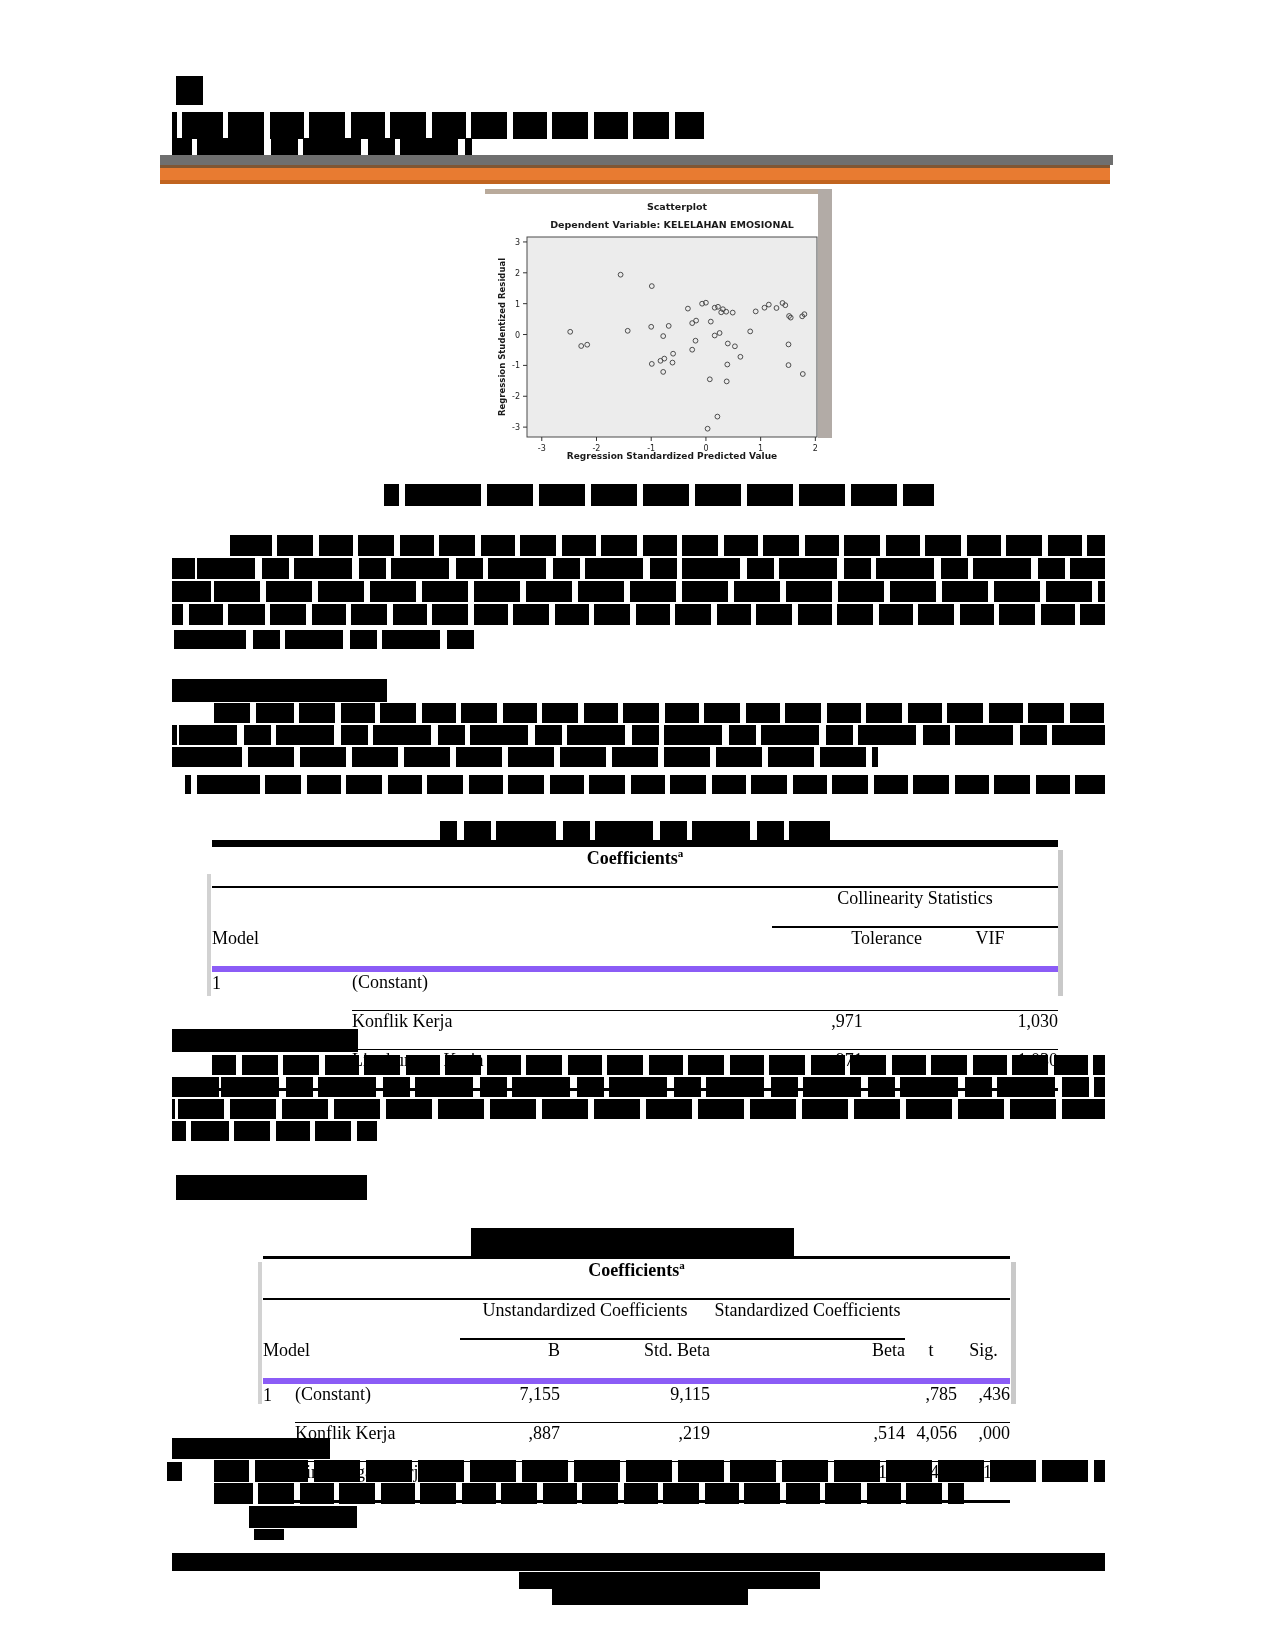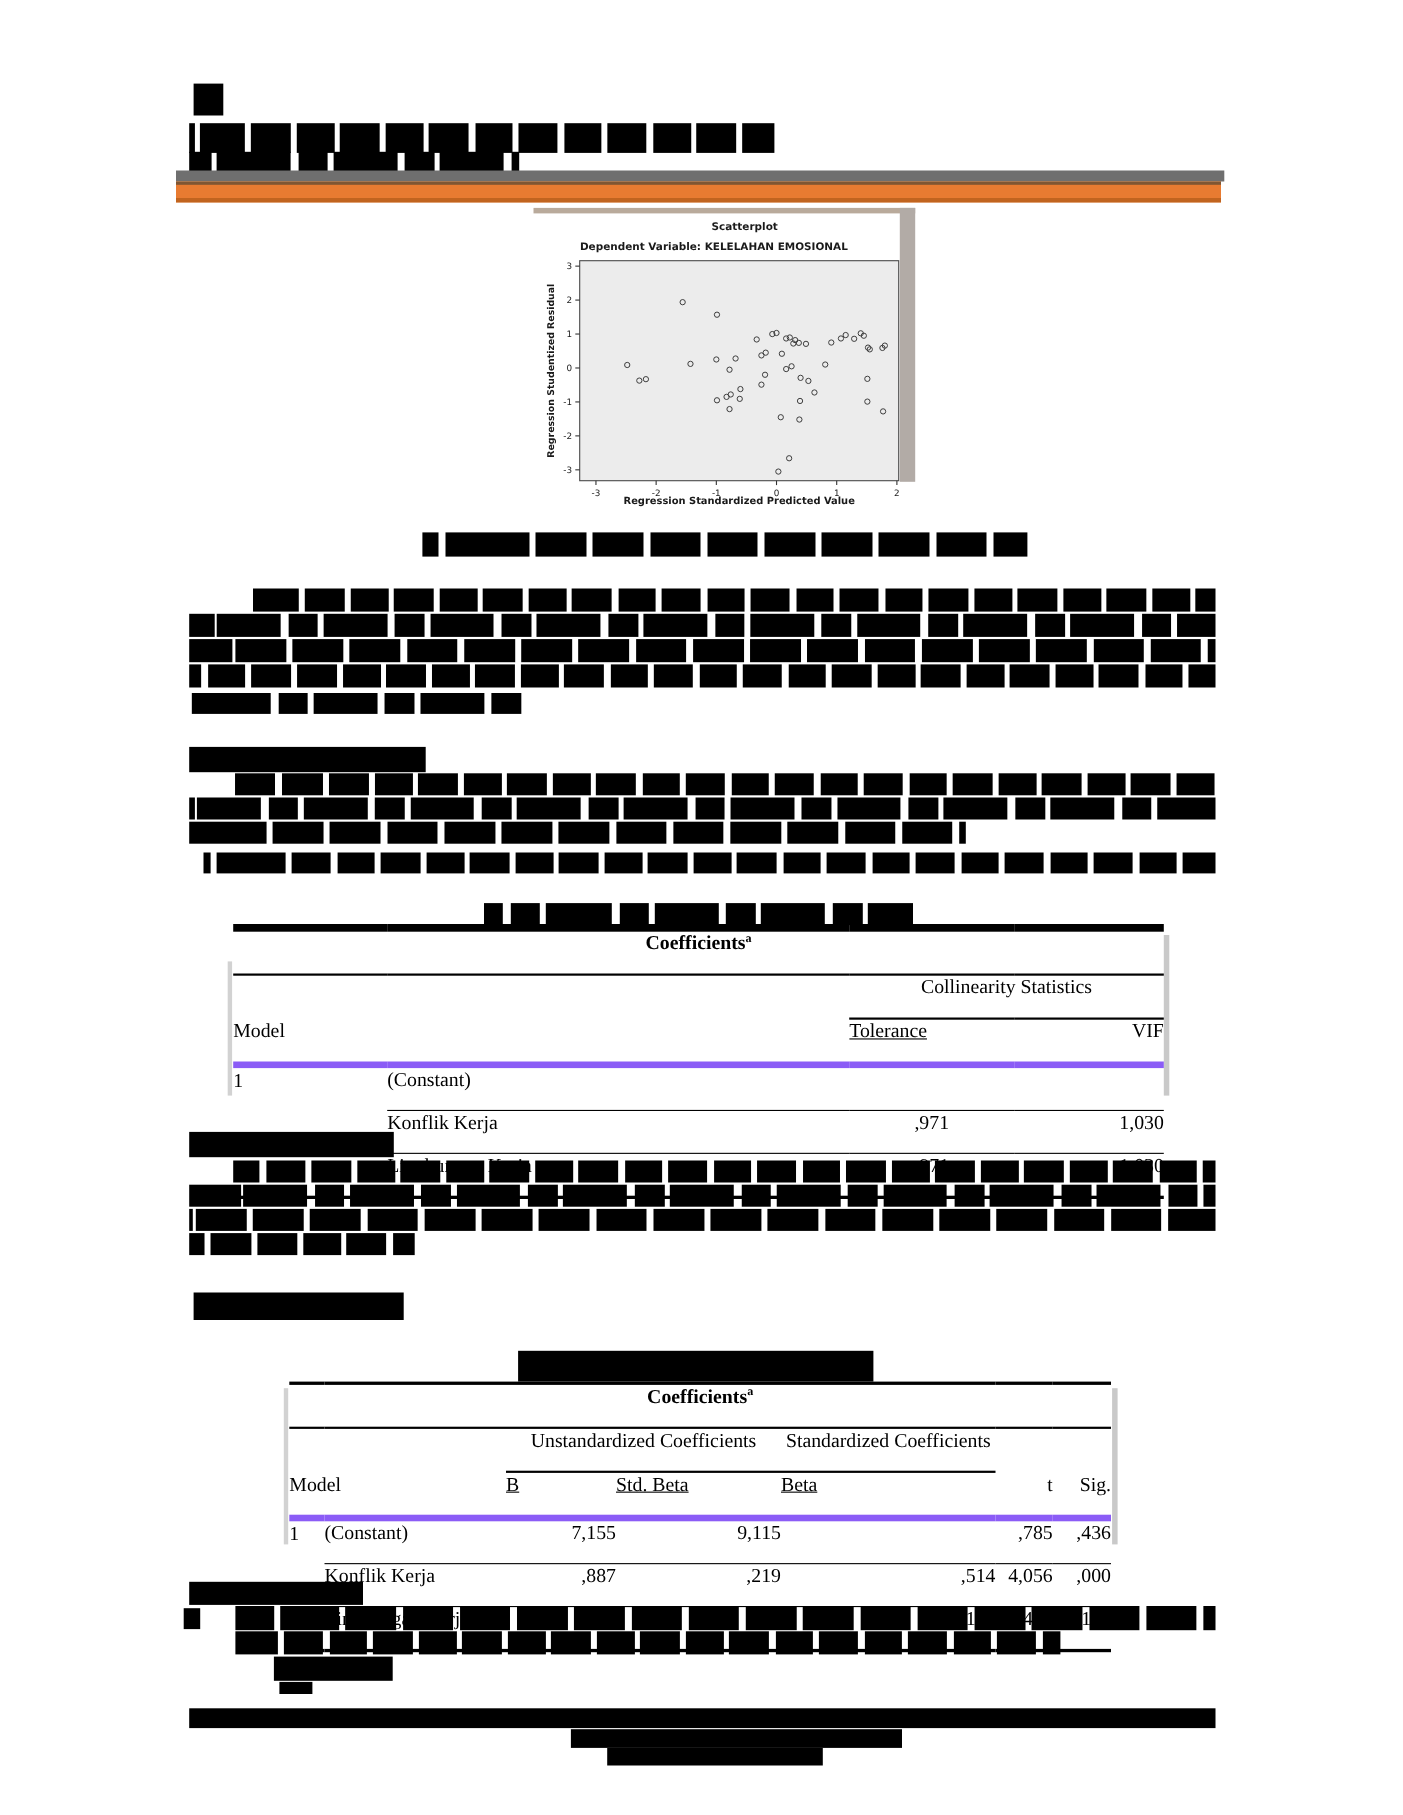--- a/index.html
+++ b/index.html
@@ -15,21 +15,21 @@
 
   
   .redact{position:absolute;background:#000;}
   .redact.words{background:repeating-linear-gradient(90deg,#000 0 46px,rgba(0,0,0,0) 46px 52px);}
   .redact.words.w1{background:repeating-linear-gradient(90deg,#000 0 34px,rgba(0,0,0,0) 34px 39px,#000 39px 75px,rgba(0,0,0,0) 75px 81px);}
   .redact.words.w2{background:repeating-linear-gradient(90deg,#000 0 58px,rgba(0,0,0,0) 58px 65px,#000 65px 92px,rgba(0,0,0,0) 92px 97px);}
 
   
   .c-title{position:absolute;left:532px;top:201px;width:290px;text-align:center;
     font-family:"DejaVu Sans",sans-serif;font-size:9.5px;font-weight:bold;color:#1a1a1a;}
-  .c-sub{position:absolute;left:457px;top:219px;width:384px;text-align:center;
+  .c-sub{position:absolute;left:480px;top:219px;width:384px;text-align:center;
     font-family:"DejaVu Sans",sans-serif;font-size:9.5px;font-weight:bold;color:#1a1a1a;}
   .c-plot{position:absolute;left:527px;top:237px;overflow:visible;}
   .c-xlab{position:absolute;left:527px;top:451px;width:290px;text-align:center;
     font-family:"DejaVu Sans",sans-serif;font-size:9px;font-weight:bold;color:#1a1a1a;}
   .c-ylab{position:absolute;left:404px;top:330px;width:200px;height:14px;text-align:center;
     font-family:"DejaVu Sans",sans-serif;font-size:8.5px;font-weight:bold;color:#1a1a1a;
     transform:rotate(-90deg);}
   .tick-text{font-family:"DejaVu Sans",sans-serif;font-size:8px;fill:#222;}
 
   
@@ -37,22 +37,22 @@
     font-family:"Liberation Serif",serif;font-size:18px;color:#000;
     border-bottom:3px solid #000;}
   table.spss td{padding:0 0 17px 0;vertical-align:bottom;overflow:hidden;white-space:nowrap;}
   table.t1{left:212px;top:840px;width:846px;border-top:7px solid #000;}
   table.t2{left:263px;top:1256px;width:747px;border-top:3px solid #000;}
   td.ttl{text-align:center;font-weight:bold;border-bottom:2px solid #000;}
   td.ttl sup{font-size:11px;}
   td.grp{text-align:center;border-bottom:2px solid #000;}
   tr.thead td{border-bottom:6px solid #8b5cf6;}
   td.hl{text-align:left;padding-left:6px;}
-  td.hc{text-align:left;text-decoration:underline;}
-  td.hr{text-align:right;padding-right:8px;margin-top:27px;}
+  td.hc{text-align:right;}
+  td.hr{text-align:center;padding-right:8px;margin-top:27px;}
   td.num{text-align:left;padding-left:6px;}
   td.rb{border-bottom:1.5px solid #000;}
   td.vc{text-align:center;}
   td.vr{text-align:right;padding-right:8px;}
   tr.trow{height:30px;} tr.tgroup{height:26px;} tr.thead{height:26px;} tr.r{height:25px;}
   table.t2 tr.trow{height:29px;} table.t2 tr.tgroup{height:25px;}
   table.t2 tr.thead{height:25px;} table.t2 tr.r{height:24px;}
 </style>
 </head>
 <body>

